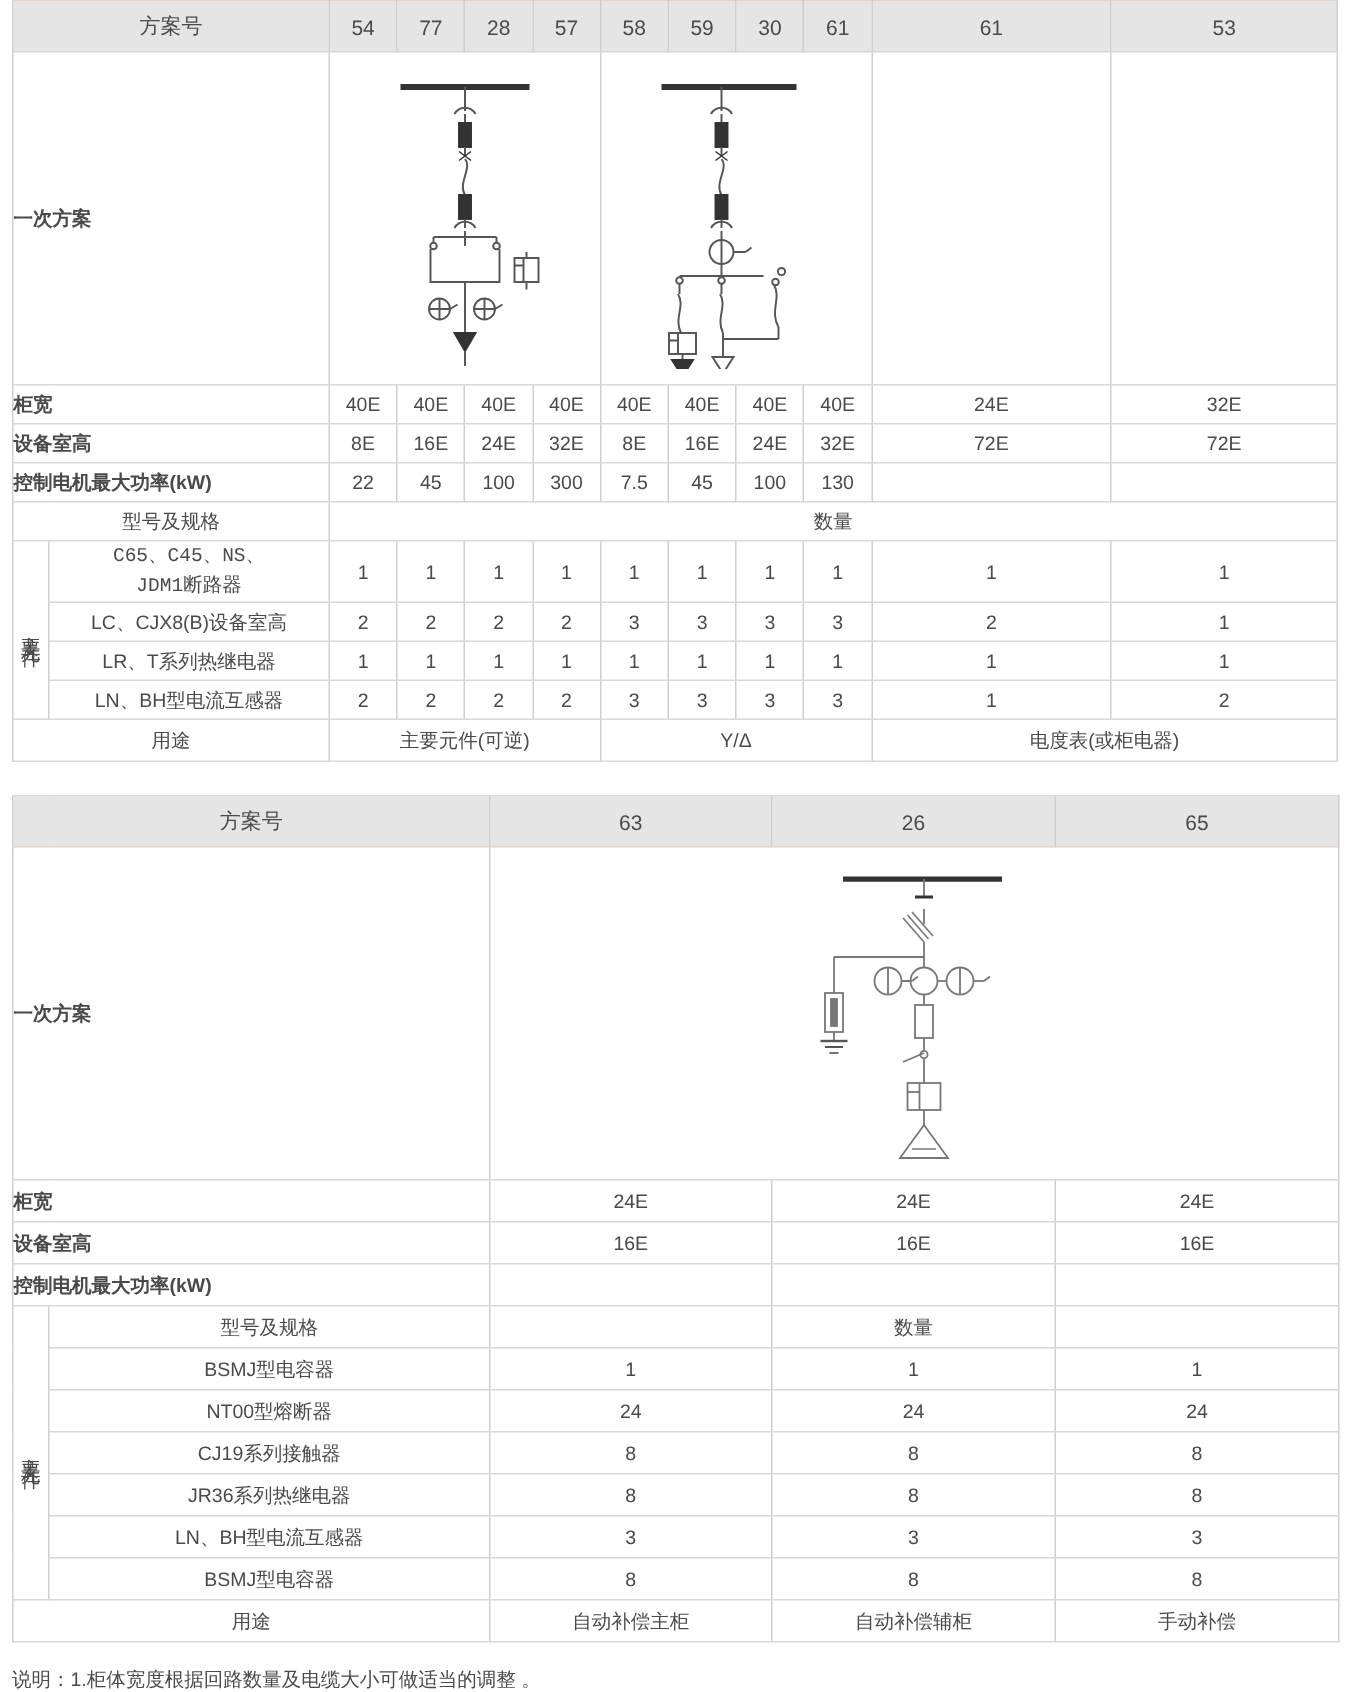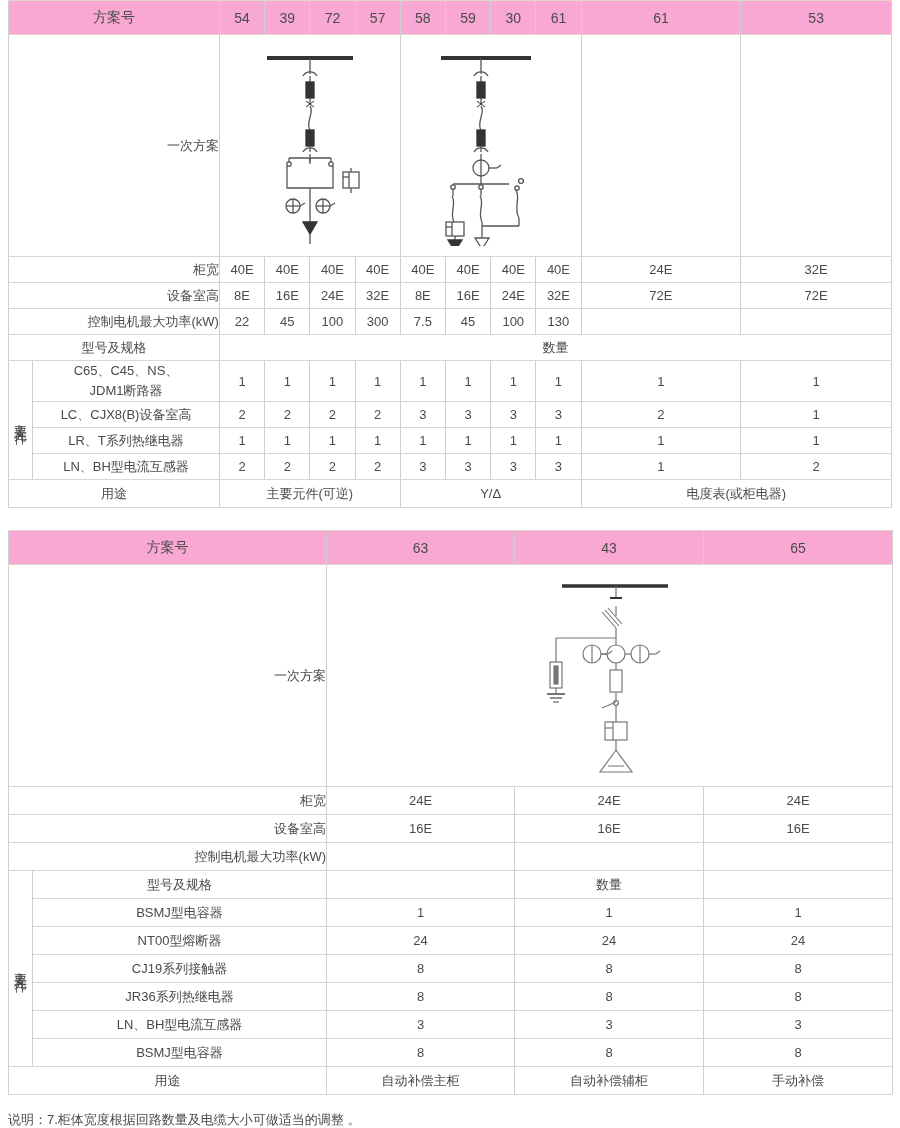--- a/index.html
+++ b/index.html
@@ -24,32 +24,32 @@
     border-right: 1px solid #cfcfcf;
     font-weight: normal;
     font-size: 13px;
     color: #4a4a4a;
     text-align: center;
     vertical-align: middle;
     padding: 0;
     background: #ffffff;
   }
   table.spec tr.header-row td {
-    background: #f9a8d4;
+    background: #e5e5e5;
     height: 34px;
     font-size: 14px;
     border-top: 1px solid #e2d6cc;
     border-bottom: 1px solid #e2d6cc;
   }
   td.label-cell {
     text-align: left;
     padding-left: 14px;
     white-space: nowrap;
   }
-  td.label-cell.center { text-align: right; padding-left: 0; }
+  td.label-cell.center { text-align: left; padding-left: 0; font-weight: bold; }
   td.hdr-label { text-align: center; padding-left: 0; }
   .rowh-26 { height: 26px; }
   .rowh-28 { height: 28px; }
 
   td.vert {
     width: 24px;
     padding: 0;
   }
   .vert-text {
     writing-mode: vertical-rl;
@@ -69,21 +69,21 @@
   }
   .dwrap { display: flex; align-items: center; justify-content: center; height: 100%; }
 
   .notes {
     margin: 14px 0 0 8px;
     font-size: 13px;
     color: #4a4a4a;
     line-height: 1.75;
   }
   .tbl-gap { height: 22px; }
-  .two-line { line-height: 1.55; padding: 4px 0 4px 14px; text-align: left; white-space: normal; }
+  .two-line { line-height: 1.55; padding: 4px 0 4px 14px; text-align: left; white-space: normal; font-family: Liberation Mono, monospace; }
 </style>
 </head>
 <body>
 
 <div class="page">
 
   <table class="spec">
     <colgroup>
       <col style="width:24px">
       <col style="width:186px">
@@ -95,22 +95,22 @@
         <col style="width:45px">
         <col style="width:45px">
         <col style="width:45px">
       <col style="width:159px">
       <col style="width:150px">
     </colgroup>
     <tbody>
       <tr class="header-row">
         <td colspan="2" class="hdr-label">方案号</td>
         <td>54</td>
-        <td>39</td>
-        <td>72</td>
+        <td>77</td>
+        <td>28</td>
         <td>57</td>
         <td>58</td>
         <td>59</td>
         <td>30</td>
         <td>61</td>
         <td>61</td>
         <td>53</td>
       </tr>
 
       <tr>
@@ -351,21 +351,21 @@
       <col style="width:24px">
       <col style="width:294px">
       <col style="width:188px">
       <col style="width:189px">
       <col style="width:189px">
     </colgroup>
     <tbody>
       <tr class="header-row">
         <td colspan="2" class="hdr-label">方案号</td>
         <td>63</td>
-        <td>43</td>
+        <td>26</td>
         <td>65</td>
       </tr>
 
       <tr>
         <td colspan="2" class="label-cell center">一次方案</td>
         <td colspan="3" class="diagram-cell">
           <div class="dwrap">
             <svg width="180" height="200" viewBox="0 0 180 200">
               <g stroke="#777" stroke-width="1.2" fill="none">
 
@@ -498,17 +498,17 @@
       <tr class="rowh-28">
         <td colspan="2" class="label-cell">用途</td>
         <td>自动补偿主柜</td>
         <td>自动补偿辅柜</td>
         <td>手动补偿</td>
       </tr>
     </tbody>
   </table>
 
   <div class="notes">
-    <div><span>说明：</span><span>7.柜体宽度根据回路数量及电缆大小可做适当的调整 。</span></div>
+    <div><span>说明：</span><span>1.柜体宽度根据回路数量及电缆大小可做适当的调整 。</span></div>
 
   </div>
 
 </div>
 
 </body></html>

